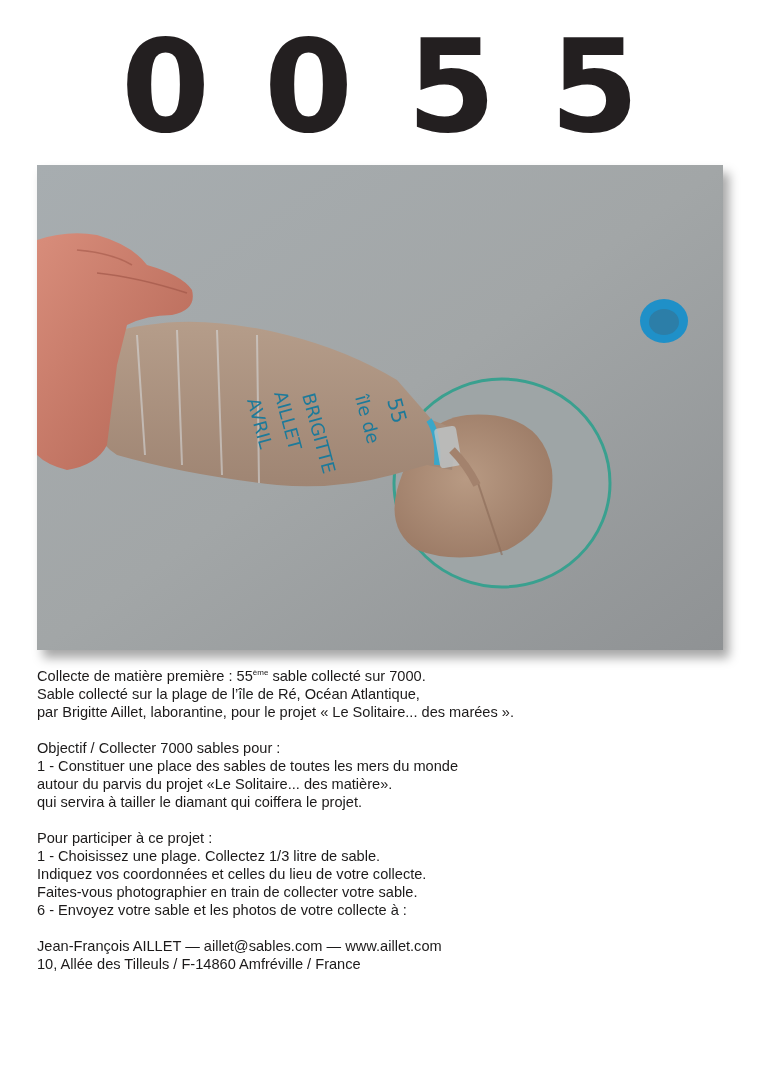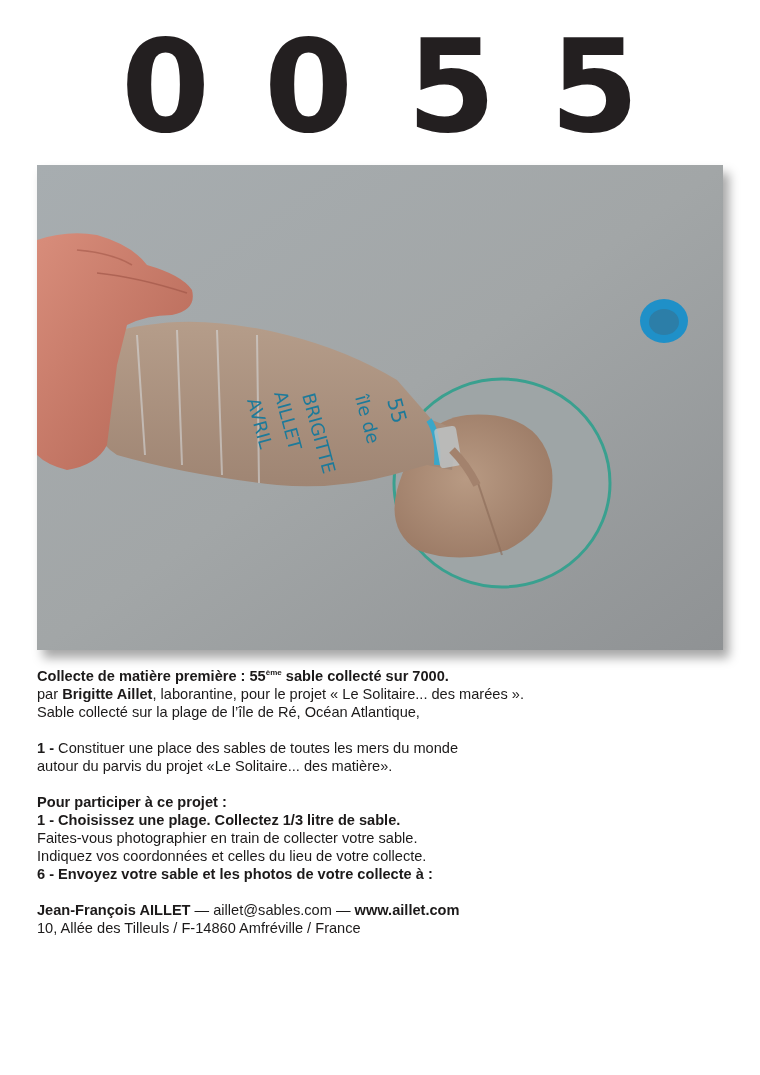--- a/index.html
+++ b/index.html
@@ -21,21 +21,21 @@
       box-shadow: 6px 8px 10px rgba(0,0,0,0.35);
       background: #a3a8ab; overflow: hidden;
     }
     .photo-wrap svg { display: block; }
     .text-block {
       position: absolute; left: 37px; top: 667px; width: 690px;
       font-size: 14.6px; line-height: 18px; color: #1c1a1a;
     }
     .text-block p { margin: 0; }
     .gap { height: 18px; }
-    b { font-weight: bold; }
+    b { font-weight: normal; }
     sup { font-size: 8px; vertical-align: 6px; line-height: 0; }
   </style>
 </head>
 <body>
 
 <div class="big-number">
   <span class="digit">0</span>
   <span class="digit">0</span>
   <span class="digit">5</span>
   <span class="digit">5</span>
@@ -89,33 +89,35 @@
     <path d="M60,108 Q100,112 150,128" stroke="#a3594a" stroke-width="1.5" fill="none" opacity="0.7"></path>
     <path d="M40,85 Q75,88 95,100" stroke="#a3594a" stroke-width="1.5" fill="none" opacity="0.6"></path>
 
     <ellipse cx="627" cy="156" rx="24" ry="22" fill="#1f90c8"></ellipse>
     <ellipse cx="627" cy="157" rx="15" ry="13" fill="#2c7ea8"></ellipse>
   </svg>
 </div>
 
 <div class="text-block">
   <p><b><span>Collecte de matière première : 55</span><sup>ème</sup><span> sable collecté sur 7000.</span></b></p>
+  <p>Sable collecté sur la plage de l’île de Ré, Océan Atlantique,</p>
   <p><span>par </span><b>Brigitte Aillet</b><span>, laborantine, pour le projet « Le Solitaire... des marées ».</span></p>
-  <p>Sable collecté sur la plage de l’île de Ré, Océan Atlantique,</p>
 
   <div class="gap"></div>
 
+  <p><b>Objectif / Collecter 7000 sables pour :</b></p>
   <p><b>1 - </b><span>Constituer une place des sables de toutes les mers du monde</span></p>
   <p>autour du parvis du projet «Le Solitaire... des matière».</p>
+  <p>qui servira à tailler le diamant qui coiffera le projet.</p>
 
   <div class="gap"></div>
 
   <p><b>Pour participer à ce projet :</b></p>
   <p><b>1 - Choisissez une plage. Collectez 1/3 litre de sable.</b></p>
+  <p>Indiquez vos coordonnées et celles du lieu de votre collecte.</p>
   <p>Faites-vous photographier en train de collecter votre sable.</p>
-  <p>Indiquez vos coordonnées et celles du lieu de votre collecte.</p>
   <p><b>6 - Envoyez votre sable et les photos de votre collecte à :</b></p>
 
   <div class="gap"></div>
 
   <p><b>Jean-François AILLET</b><span> — </span><span>aillet@sables.com</span><span> — </span><b>www.aillet.com</b></p>
   <p>10, Allée des Tilleuls / F-14860 Amfréville / France</p>
 </div>
 
 </body></html>

